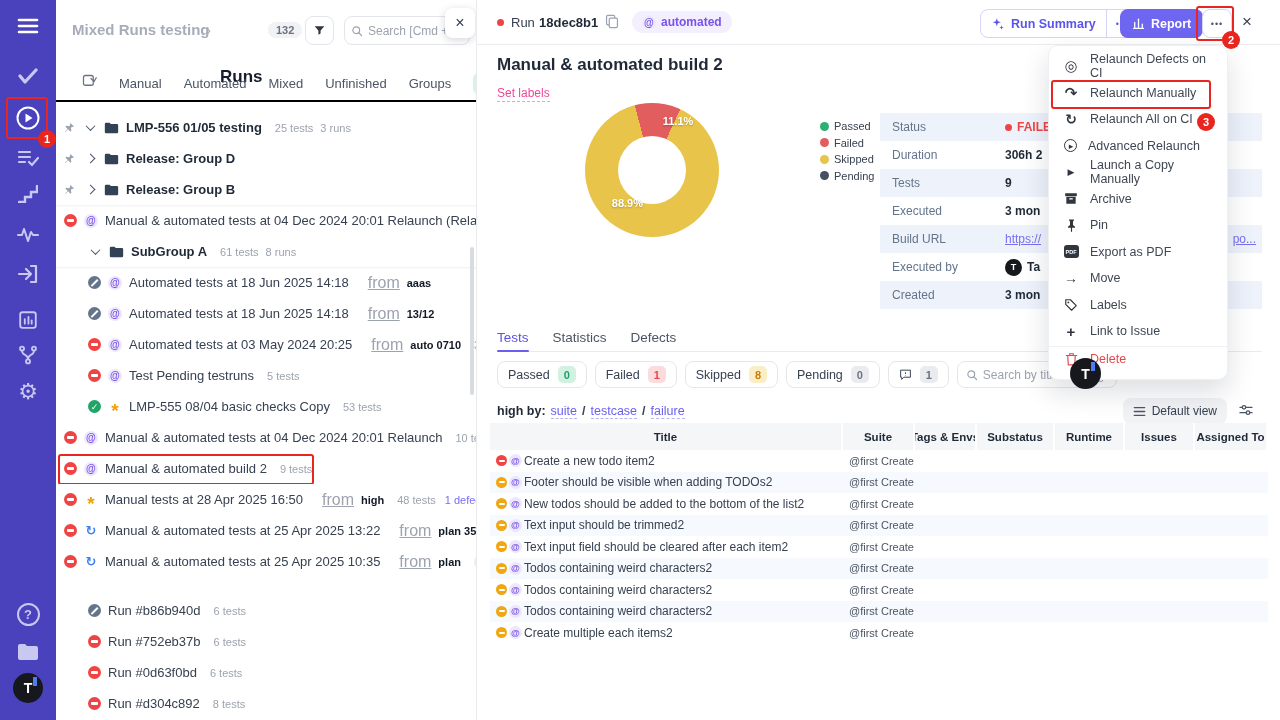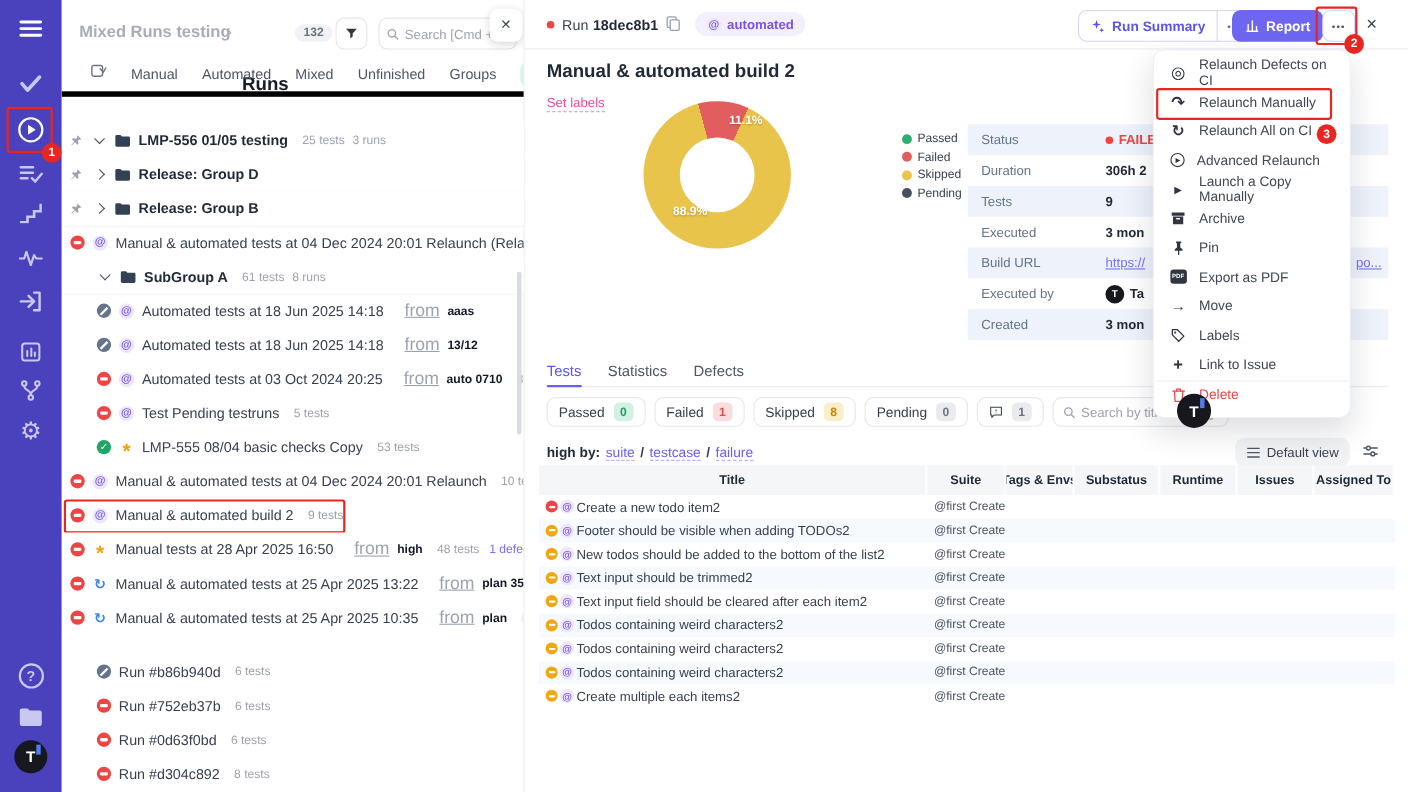--- a/index.html
+++ b/index.html
@@ -21,21 +21,21 @@
   #runs-panel { position:absolute; left:56px; top:0; width:421px; height:720px; background:#fff; border-right:1px solid #e8eaee; overflow:hidden; }
   .crumb-proj { position:absolute; left:16px; top:21px; font-size:15px; color:#a7adb8; font-weight:bold; }
   .crumb-sep { position:absolute; left:150px; top:21px; font-size:15px; color:#a7adb8; }
   .crumb-sec { position:absolute; left:164px; top:19px; font-size:17px; font-weight:bold; color:#151c2c;margin-top:48px; }
   .crumb-count { position:absolute; left:212px; top:22px; background:#f1f2f5; color:#6b7280; font-size:11px; font-weight:bold; padding:2px 8px; border-radius:9px; }
   .funnel-btn { position:absolute; left:249px; top:16px; width:29px; height:29px; border:1px solid #e3e5ea; border-radius:8px; display:flex; align-items:center; justify-content:center; background:#fff; cursor:pointer; }
   .rp-search { position:absolute; left:288px; top:16px; width:126px; height:29px; border:1px solid #e3e5ea; border-radius:8px; background:#fff; display:flex; align-items:center; padding:0 6px; gap:5px; }
   .rp-search input { border:none; outline:none; width:92px; font-size:12px; color:#374151; background:transparent; }
   .rp-search input::placeholder { color:#9ca3af; }
   .rp-close { position:absolute; left:389px; top:8px; width:30px; height:30px; background:#fff; border-radius:8px; box-shadow:0 2px 8px rgba(15,23,42,.18); display:flex; align-items:center; justify-content:center; font-size:16px; color:#374151; cursor:pointer; z-index:5; }
-  .rp-tabs { position:absolute; left:0; top:52px; width:421px; height:36px; display:flex; align-items:center; gap:22px; padding-left:26px; border-bottom:5px solid #000000; }
+  .rp-tabs { position:absolute; left:0; top:66px; width:421px; height:36px; display:flex; align-items:center; gap:22px; padding-left:26px; border-bottom:2px solid #000000; }
   .rp-tab { font-size:13px; color:#4b5563; cursor:pointer; white-space:nowrap; }
   .rp-tab-chip { background:#d6f3e7; color:#2f9e77; font-weight:bold; padding:4px 10px; border-radius:7px; }
   .select-ic { cursor:pointer; }
 
   #runs-list { position:absolute; left:0; top:112px; width:421px; bottom:0; overflow:hidden; }
   .run-row { height:31px; display:flex; align-items:center; padding-left:8px; gap:7px; white-space:nowrap; overflow:hidden; cursor:pointer; position:relative; }
   .run-row.v-group { box-shadow:0 1px 2px rgba(15,23,42,.07); background:#fff; }
   .run-row.v-gap { margin-top:18px; }
   .indent { width:17px; flex:0 0 17px; }
   .pin-ic { flex:0 0 12px; display:flex; }
@@ -83,21 +83,21 @@
   .rs-main { display:flex; align-items:center; gap:6px; padding:0 10px; font-size:12.5px; font-weight:bold; color:#5b54e8; }
   .rs-more { display:flex; align-items:center; padding:0 9px; border-left:1px solid #d6d4f8; color:#5b54e8; font-size:9px; letter-spacing:1px; }
   .report-btn { position:absolute; left:643px; top:9px; height:29px; background:#6e66f1; border:none; border-radius:8px; color:#fff; font-size:12.5px; font-weight:bold; display:flex; align-items:center; gap:6px; padding:0 12px; cursor:pointer; }
   .more-btn { position:absolute; left:725px; top:9px; width:30px; height:29px; border:1px solid #d6d4f8; border-radius:8px; background:#fff; color:#4b5563; font-size:9px; letter-spacing:1px; display:flex; align-items:center; justify-content:center; cursor:pointer; }
   .main-close { position:absolute; left:765px; top:12px; font-size:17px; color:#374151; cursor:pointer; }
 
   .run-title-h { position:absolute; left:20px; top:55px; font-size:17px; font-weight:bold; color:#1f2937; }
   .set-labels { position:absolute; left:20px; top:86px; font-size:12px; color:#ec4899; border-bottom:1px dashed #b9b2f5; padding-bottom:1px; cursor:pointer; }
 
   
-  #donut { position:absolute; left:108px; top:92px; width:134px; height:134px; border-radius:50%;
+  #donut { position:absolute; left:108px; top:103px; width:134px; height:134px; border-radius:50%;
     background:conic-gradient(from -15deg, #e25d5d 0 40deg, #e8c44a 40deg 360deg); }
   #donut .hole { position:absolute; left:33px; top:33px; width:68px; height:68px; border-radius:50%; background:#fff; }
   .slice-lbl { position:absolute; color:#fff; font-size:11px; font-weight:bold; text-shadow:0 1px 2px rgba(0,0,0,.25); }
   .sl-failed { left:58%; top:9%; }
   .sl-skipped { left:20%; top:70%; }
   .legend { position:absolute; left:343px; top:120px; display:flex; flex-direction:column; gap:4.5px; }
   .lg-item { display:flex; align-items:center; gap:5px; font-size:11px; color:#374151; }
   .lg-dot { width:9px; height:9px; border-radius:50%; }
 
   
@@ -408,21 +408,21 @@
         <span class="from-lbl">from</span>
         <span class="from-val">13/12</span>
 
       </div>
 
       <div class="run-row v-run">
         <span class="indent"></span>
 
         <span class="st-ic v-failed"></span>
         <span class="type-ic v-auto"></span>
-        <span class="run-title v-run">Automated tests at 03 Oct 2024 20:25</span>
+        <span class="run-title v-run">Automated tests at 03 May 2024 20:25</span>
         <span class="from-lbl">from</span>
         <span class="from-val">auto 0710</span>
         <span class="meta">31 tests</span>
 
       </div>
 
       <div class="run-row v-run">
         <span class="indent"></span>
 
         <span class="st-ic v-failed"></span>

